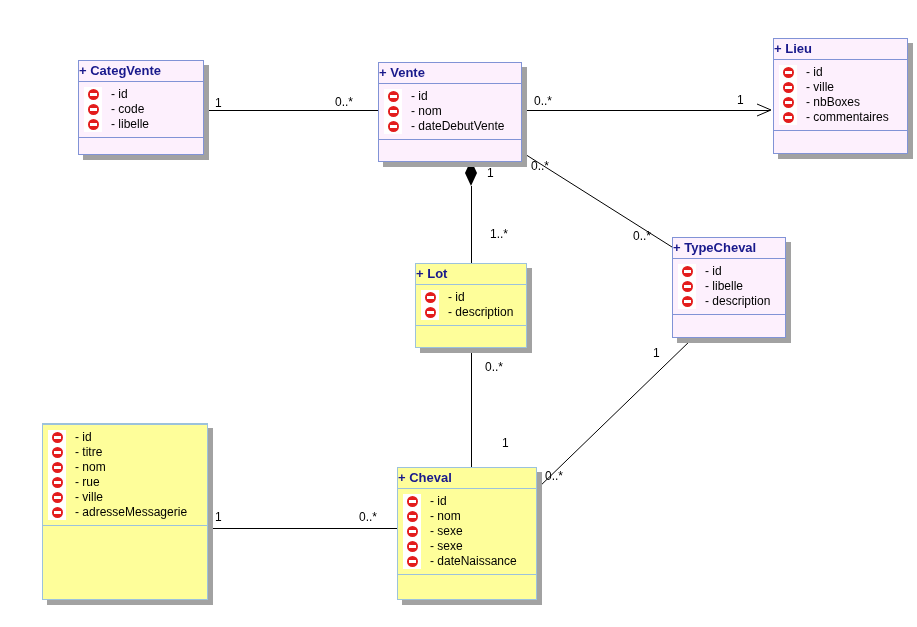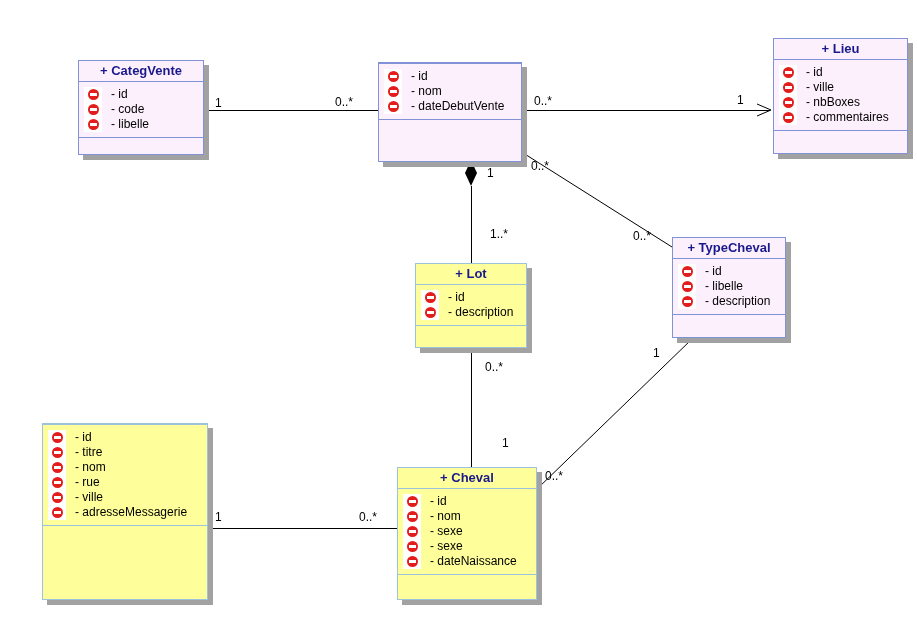--- a/index.html
+++ b/index.html
@@ -3,21 +3,21 @@
 <meta charset="utf-8">
 <style>
   html,body{margin:0;padding:0;background:#fff;}
   .canvas{position:relative;width:917px;height:627px;background:#ffffff;overflow:hidden;
           font-family:"Liberation Sans",sans-serif;}
   svg.edges{position:absolute;left:0;top:0;z-index:1;}
   .uml-class{position:absolute;z-index:2;display:flex;flex-direction:column;
              border:1px solid;box-shadow:5px 5px 0 #a2a2a2;}
   .pink{background:#fdf0fd;border-color:#8193d6;}
   .yellow{background:#fefe9a;border-color:#9cc2dc;}
-  .cls-title{height:20px;line-height:20px;text-align:center;font-weight:bold;
+  .cls-title{height:20px;line-height:20px;font-weight:bold;
              font-size:13px;color:#19198c;flex:0 0 20px;}
   .attrs{border-top:1px solid;border-bottom:1px solid;border-color:inherit;padding:5px 0;}
   .attr{display:flex;align-items:flex-start;height:15px;}
   .icon-cell{align-self:stretch;flex:0 0 18px;margin-left:5px;background:#ffffff;
              display:flex;align-items:center;justify-content:center;}
   .no-entry{width:11px;height:11px;background:#e31c1c;border-radius:50%;position:relative;}
   .no-entry::after{content:"";position:absolute;left:2px;top:4px;width:7px;height:3px;background:#ffffff;}
   .attr-text{margin-left:9px;font-size:12px;color:#000;white-space:nowrap;}
   .empty-compartment{flex:1;}
   .mult{position:absolute;z-index:3;font-size:12px;color:#000;white-space:nowrap;}
@@ -58,20 +58,21 @@
           <span class="icon-cell">
             <span class="no-entry"></span>
           </span>
           <span class="attr-text">- libelle</span>
         </div>
     </div>
     <div class="empty-compartment"></div>
   </div>
 
   <div class="uml-class pink" style="left:378px;top:62px;width:142px;height:98px">
+    <div class="cls-title">+ Vente</div>
     <div class="attrs">
       <div class="attr">
           <span class="icon-cell">
             <span class="no-entry"></span>
           </span>
           <span class="attr-text">- id</span>
         </div>
       <div class="attr">
           <span class="icon-cell">
             <span class="no-entry"></span>

